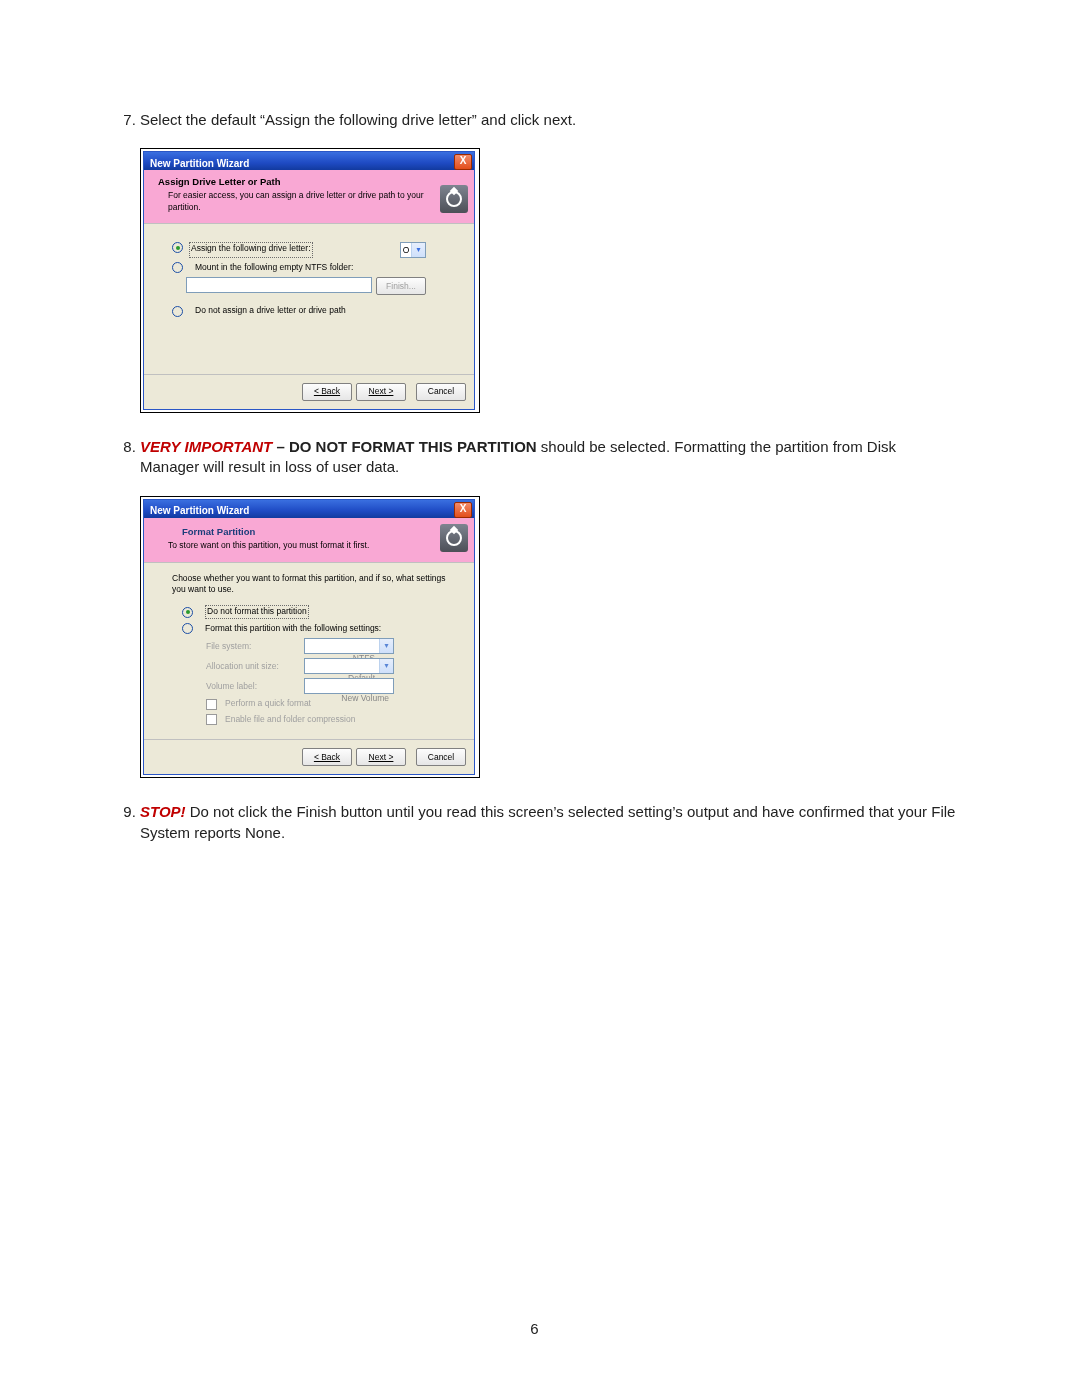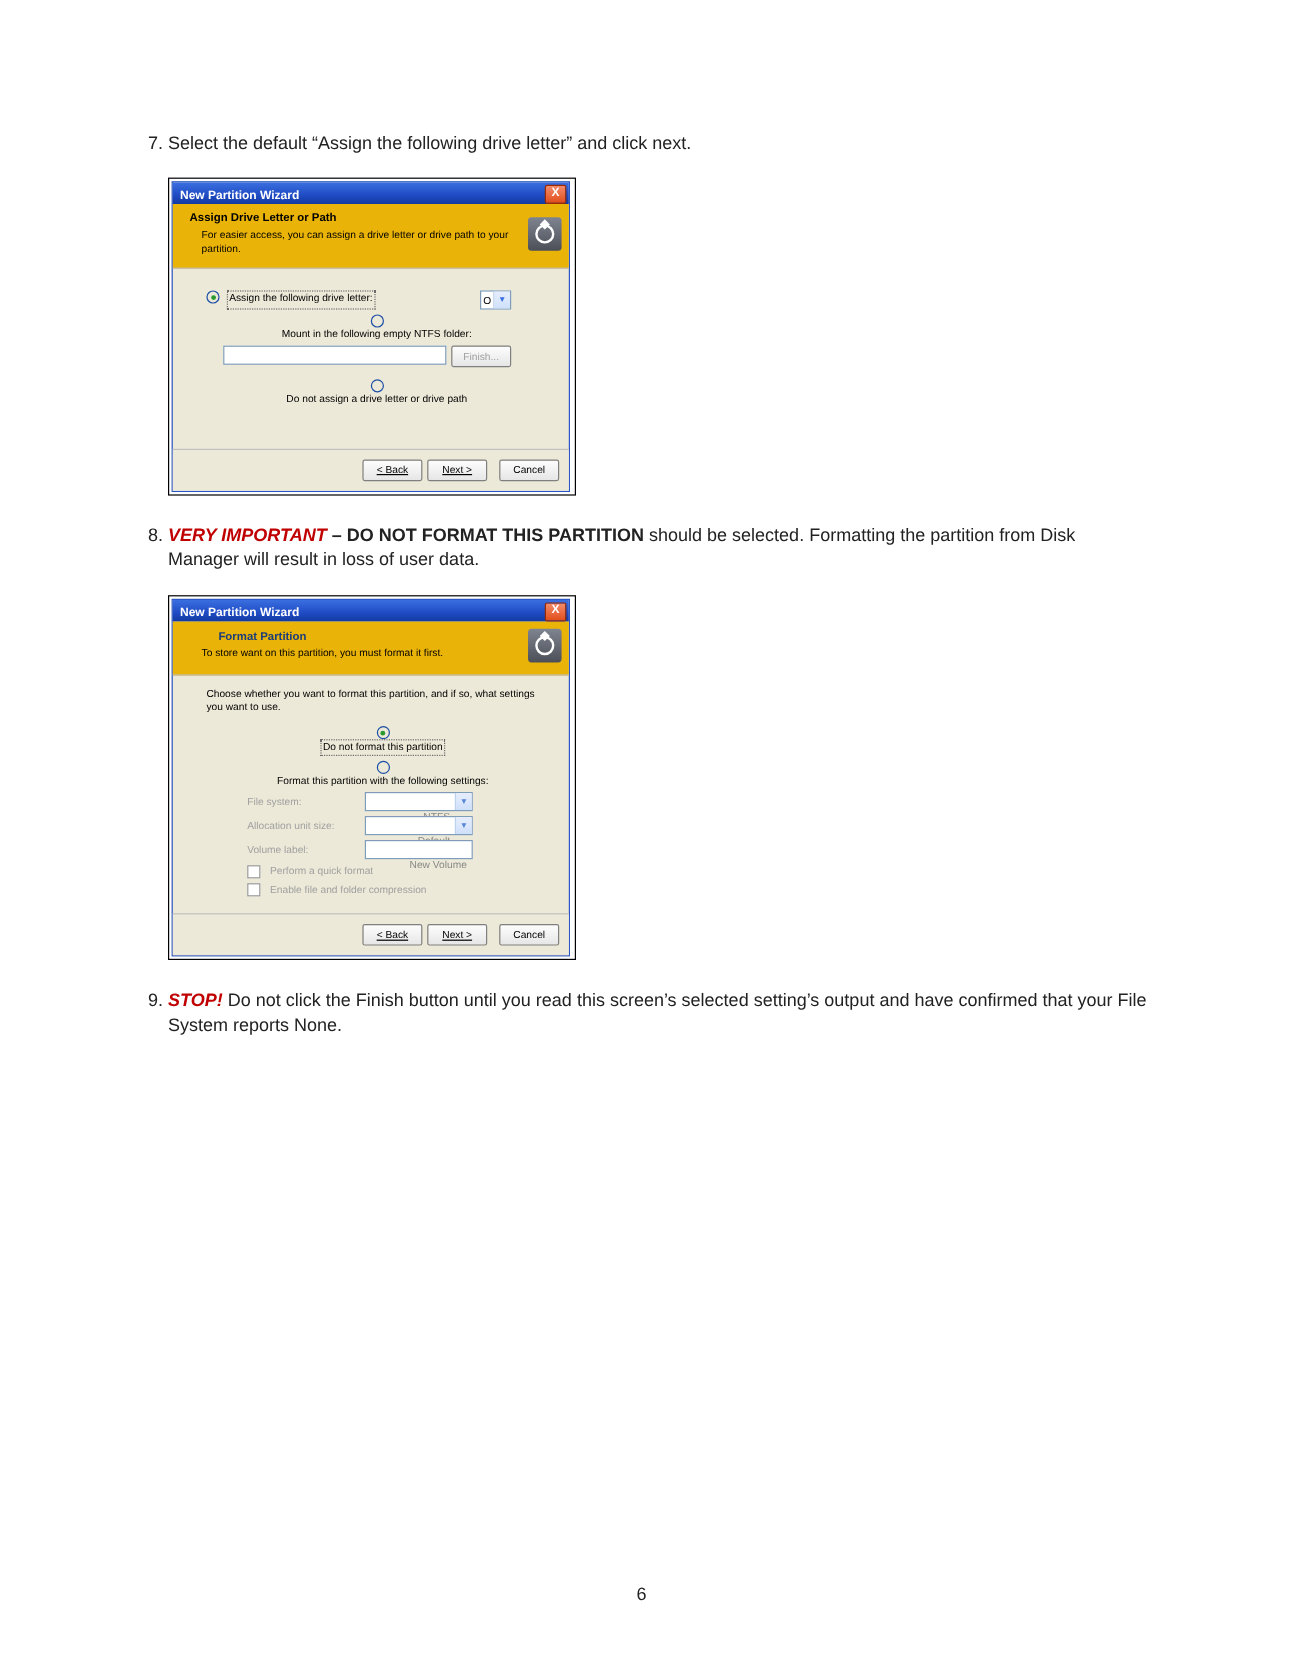--- a/index.html
+++ b/index.html
@@ -62,25 +62,25 @@
     border: 1px solid #9a2a00;
     border-radius: 2px;
     color: #fff;
     line-height: 12px;
     text-align: center;
     font-weight: bold;
     font-size: 10px;
     cursor: default;
   }
   .banner {
-    background: #eab308;
+    background: #f9a8d4;
     padding: 6px 6px 10px 14px;
     border-bottom: 1px solid #c0c0c0;
     display: flex;
-    align-items: center;
+    align-items: flex-end;
   }
   .banner .bt { flex: 1; }
   .banner .bt .h { font-weight: bold; font-size: 9.5px; }
   .banner .bt .s { font-size: 8.5px; margin-left: 10px; margin-top: 1px; }
   .banner-icon {
     width: 28px; height: 28px;
     background: linear-gradient(#7e8490,#4c4f57);
     border-radius: 3px;
     position: relative;
   }
@@ -98,21 +98,21 @@
     left:11px; top:3px; width:6px; height:6px;
     background:#fff;
     transform:rotate(45deg);
   }
   .body-area {
     padding: 18px 18px 10px 28px;
     min-height: 150px;
     box-sizing: border-box;
     font-size: 8.5px;
   }
-  .radio-row { display:flex; align-items:center; gap:0; margin:4px 0;flex-direction:column; }
+  .radio-row { display:flex; align-items:center; gap:12px; margin:4px 0; }
   .radio { width:9px;height:9px;border:1px solid #1b4ea6;border-radius:50%;display:inline-flex;align-items:center;justify-content:center;flex:0 0 auto;}
   .radio.sel::after{content:"";width:4px;height:4px;border-radius:50%;background:#2a9a2e;}
   .fieldline { display:flex; gap:6px; }
   .dotted-focus { border:1px dotted #6b6b6b; padding:0 1px; }
   .dropdown {
     width: 26px; height:16px; border:1px solid #7f9db9; background:#fff;
     display:flex; box-sizing:border-box; font-size:8.5px;
   }
   .dropdown .val{flex:1;text-align:center;line-height:14px;}
   .dropdown .arrow{

